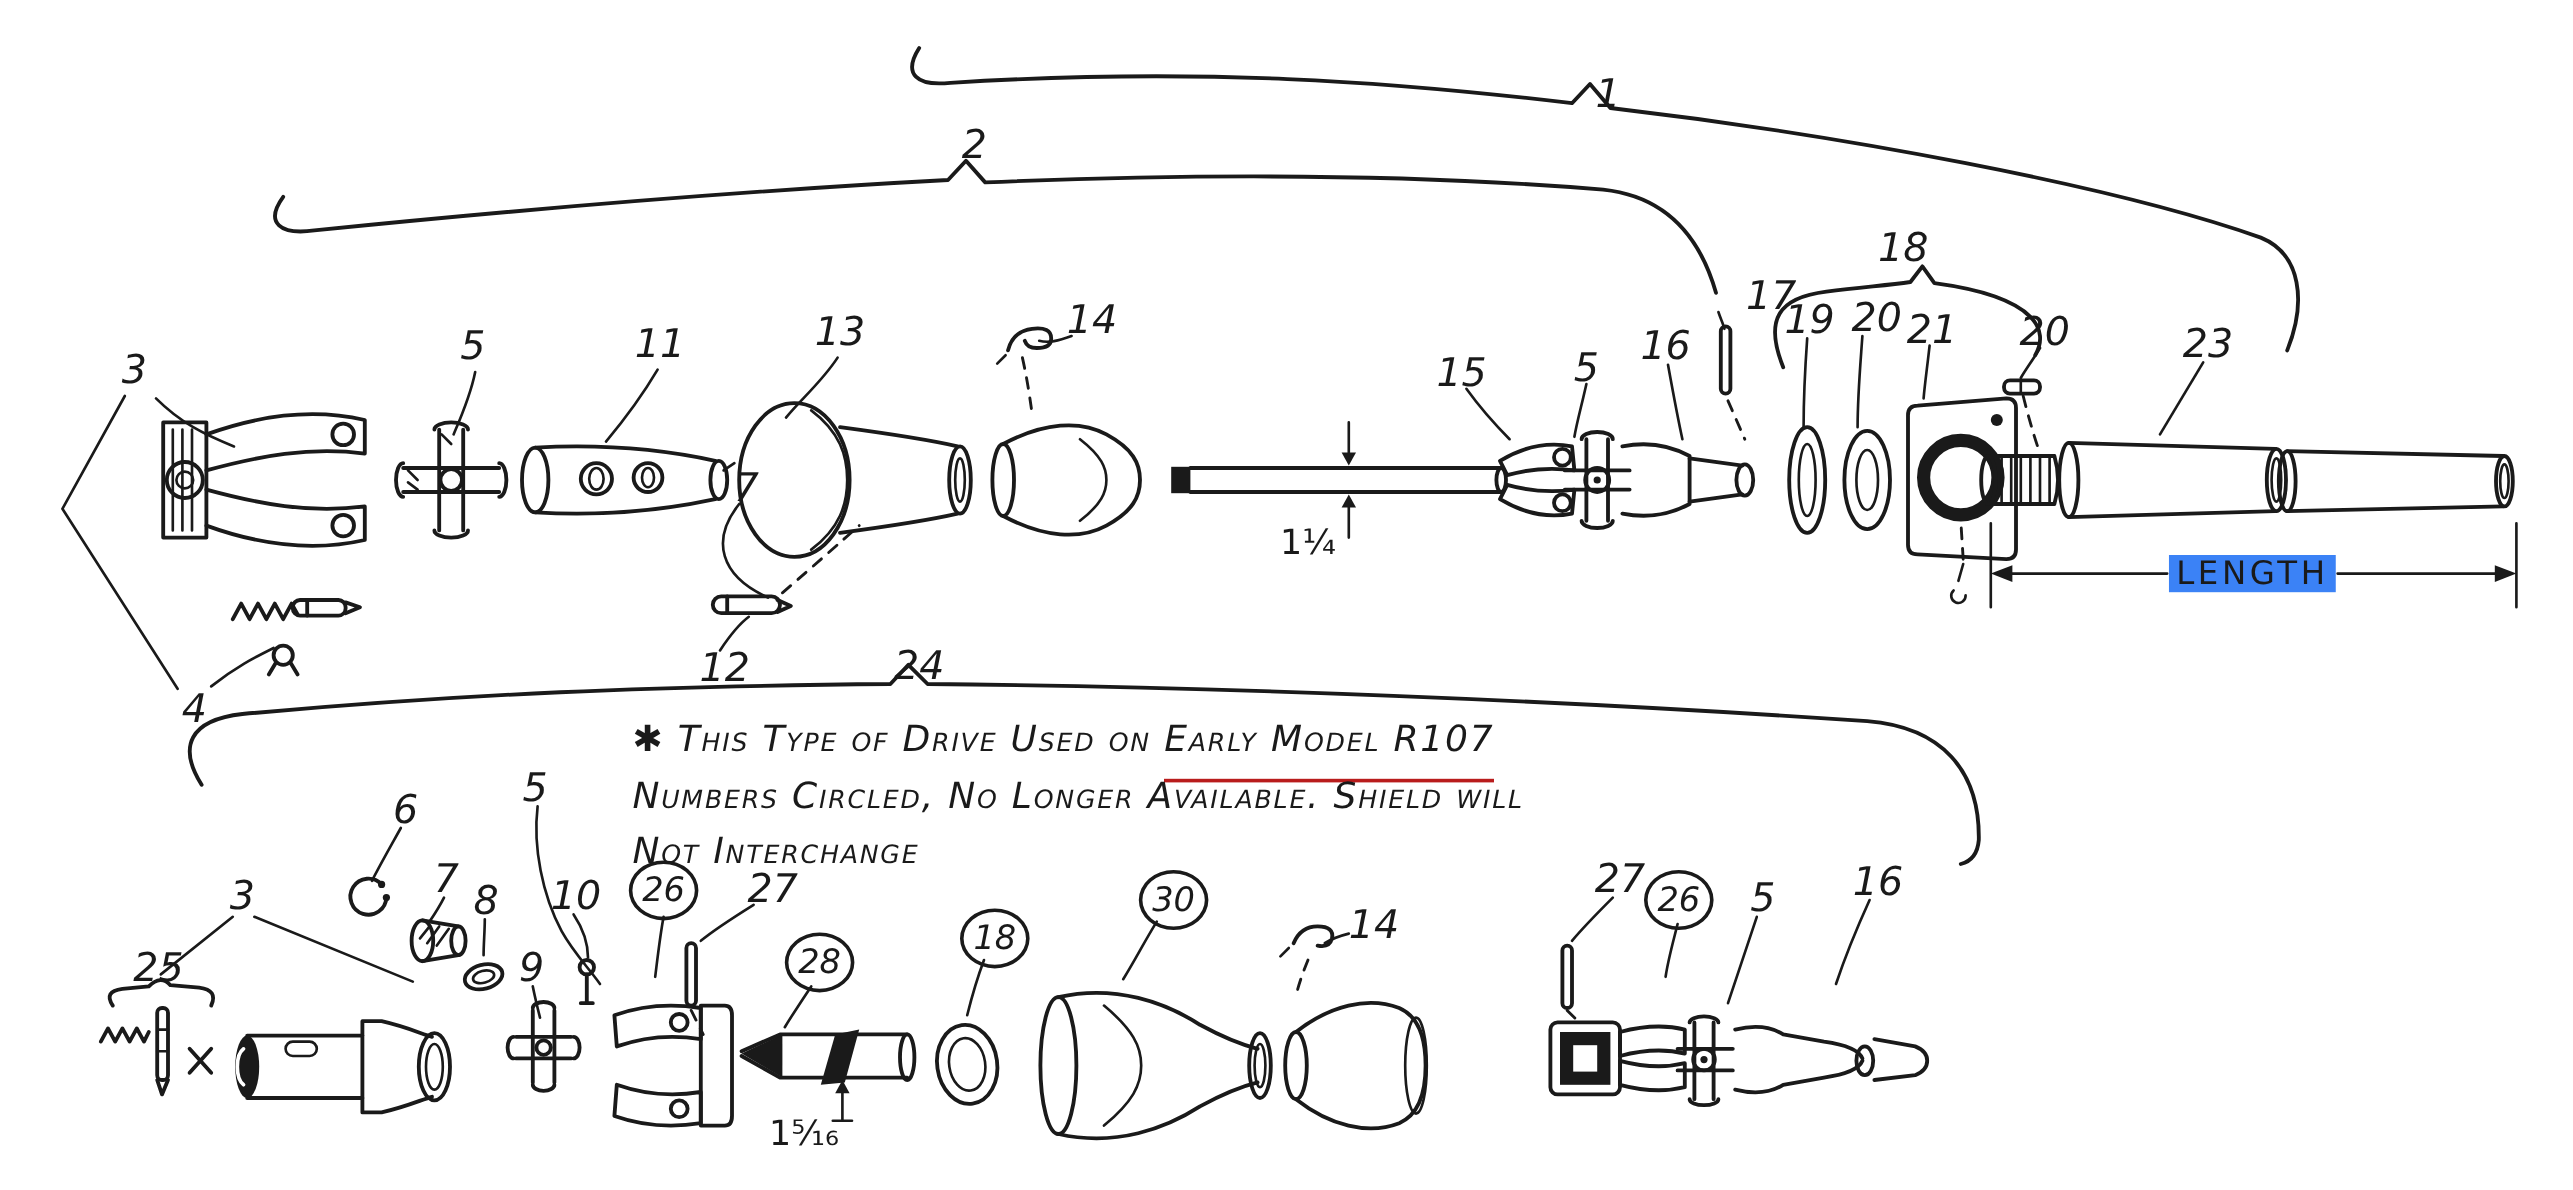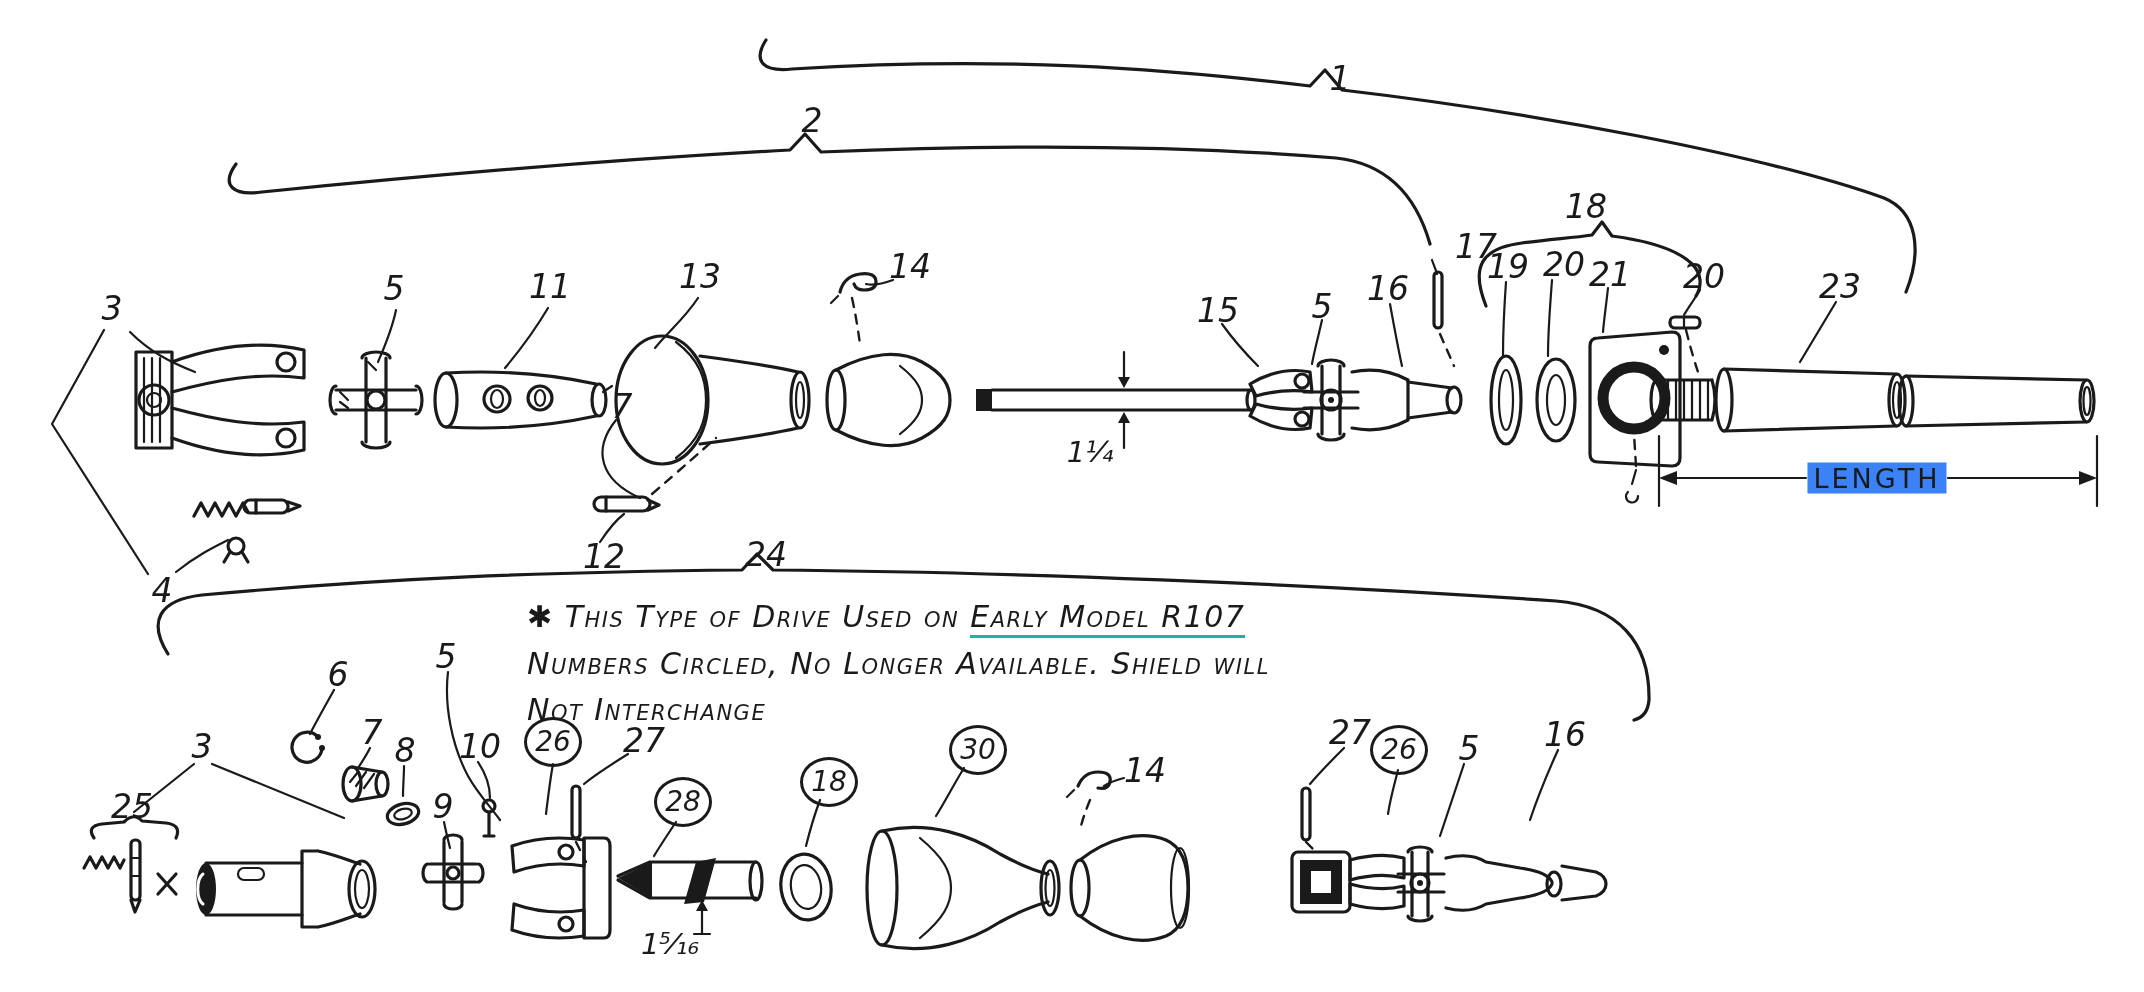--- a/index.html
+++ b/index.html
@@ -20,29 +20,29 @@
     position:absolute; transform:translate(-50%,-50%);
     font-style:italic; font-size:33px; line-height:1; white-space:nowrap;
   }
   .callout.circled {
     border:3px solid #1a1a1a; border-radius:50%;
     width:52px; height:44px; display:flex; align-items:center; justify-content:center;
     font-size:28px;
   }
   .dim-label {
     position:absolute; transform:translate(-50%,-50%);
-    font-style:italic; font-size:29px; white-space:nowrap;
+    font-size:29px; white-space:nowrap;
   }
   .dim-label.block { font-style:normal; letter-spacing:3px; font-size:27px; background:#3b82f6; padding:0 6px; }
   .note {
     position:absolute; left:527px; top:594px; width:960px;
     font-size:30px; font-style:italic; font-variant:small-caps;
     letter-spacing:1.5px; line-height:1.55;
   }
-  .note .ul { border-bottom:3px solid #14b8a6; padding-bottom:1px; }
+  .note .ul { border-bottom:3px solid #b91c1c; padding-bottom:15px; }
   .note .star { font-style:normal; font-weight:bold; }
 </style>
 </head>
 <body>
 
 <div class="stage">
 
 <svg class="artwork" width="2144" height="992" viewBox="0 0 2144 992">
   <g class="ink">
 

